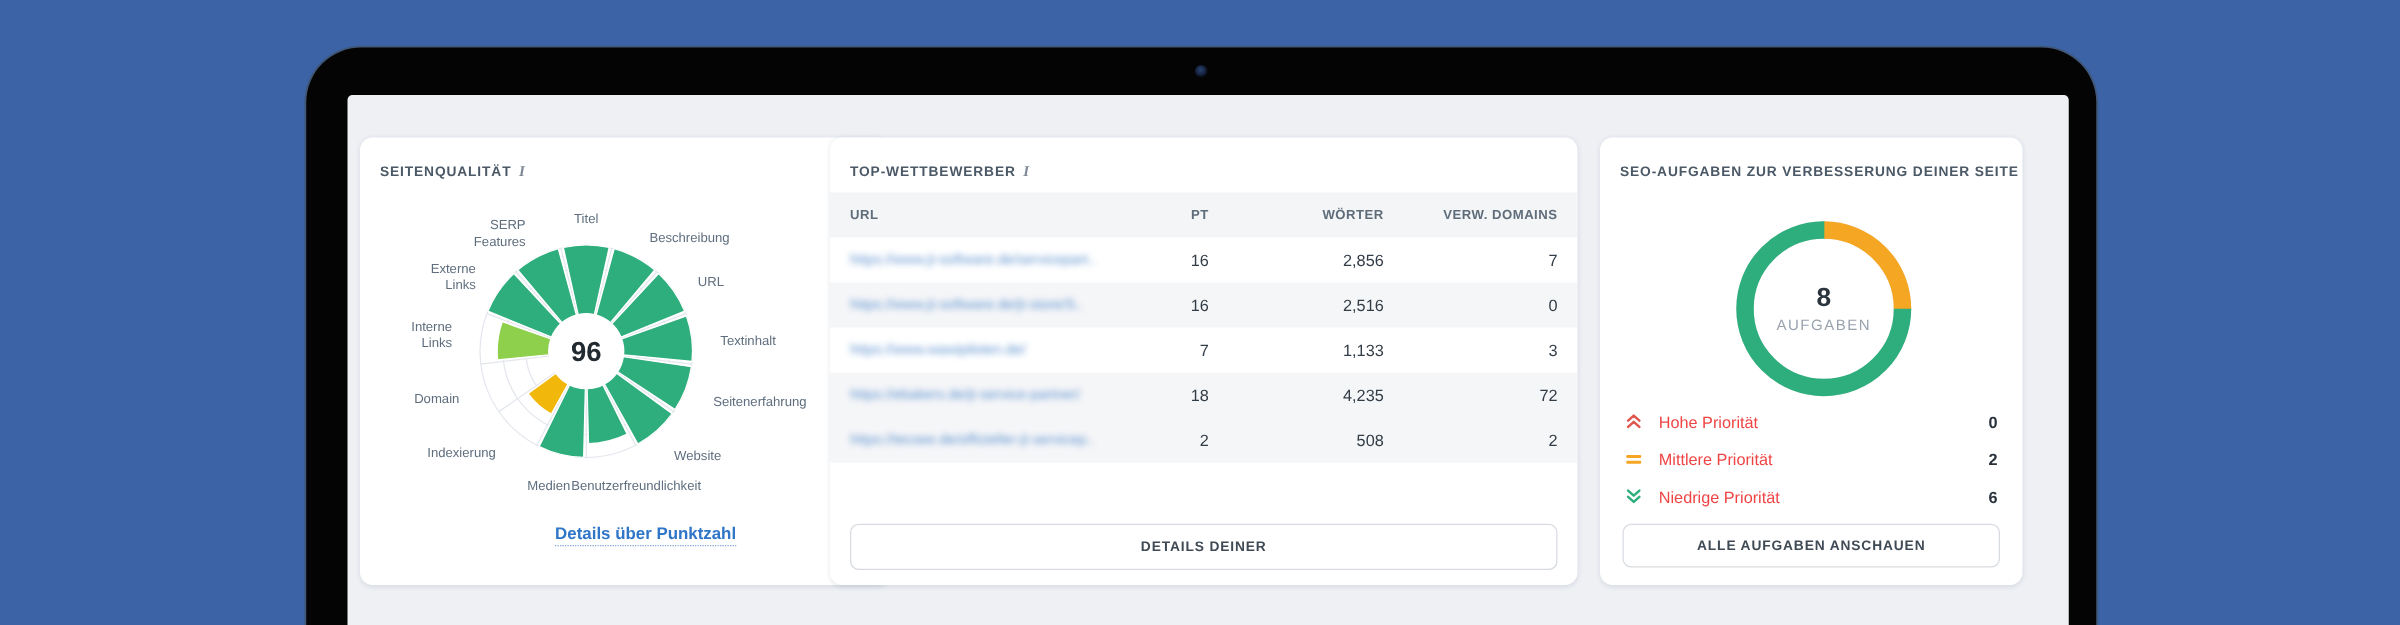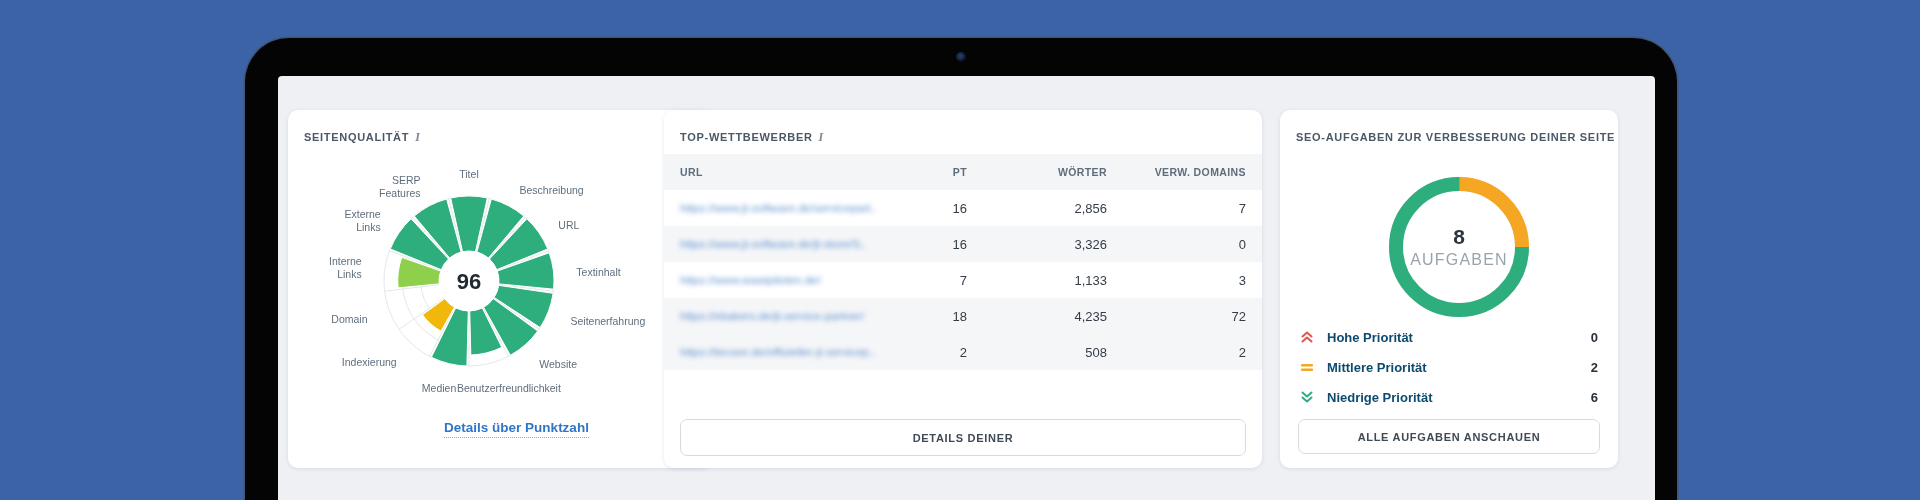--- a/index.html
+++ b/index.html
@@ -48,25 +48,25 @@
   .card-btn { position:absolute; left:16px; right:16px; bottom:12px; height:37px; background:#fff;
               border:1px solid #d7dbe0; border-radius:7px; font-family:"Liberation Sans",sans-serif;
               font-size:11px; font-weight:bold; color:#3f4a55; letter-spacing:.7px; cursor:pointer; }
   #card-tasks .card-btn { left:18px; right:18px; height:35px; bottom:14px; }
 
   
   #donut-wrap { position:absolute; left:104px; top:62px; width:150px; height:150px; }
   .donut-center { position:absolute; left:0; top:0; width:150px; height:150px; display:flex;
                   flex-direction:column; align-items:center; justify-content:center; }
   .donut-value { font-size:21px; font-weight:bold; color:#2c353e; line-height:1.1; }
-  .donut-label { font-size:16px; color:#99a3ae; letter-spacing:1.2px; margin-top:2px; }
+  .donut-label { font-size:12px; color:#99a3ae; letter-spacing:1.2px; margin-top:2px; }
   .legend { position:absolute; left:20px; right:20px; top:212px; }
   .legend-row { display:flex; align-items:center; height:30px; }
   .legend-icon { width:14px; height:14px; margin-right:13px; flex:0 0 auto; }
-  .legend-label { font-size:13px; font-weight:bold; color:#0c4a6e; flex:1; }
+  .legend-label { font-size:13px; font-weight:normal; color:#ef4444; flex:1; }
   .legend-value { font-size:13px; font-weight:bold; color:#28313a; }
 
   
   .polar-label { font-size:10.5px; fill:#5f6e7e; }
   .polar-score { font-size:22px; font-weight:bold; fill:#222a31; }
 </style>
 </head>
 <body>
 
 <div class="page">
@@ -142,21 +142,21 @@
           <div>
               <div class="tbl-row">
                 <a class="url-link">https://www.jt-software.de/servicepart..</a>
                 <span class="cell-num">16</span>
                 <span class="cell-num">2,856</span>
                 <span class="cell-num">7</span>
               </div>
               <div class="tbl-row stripe">
                 <a class="url-link">https://www.jt-software.de/jt-store/S..</a>
                 <span class="cell-num">16</span>
-                <span class="cell-num">3,326</span>
+                <span class="cell-num">2,516</span>
                 <span class="cell-num">0</span>
               </div>
               <div class="tbl-row">
                 <a class="url-link">https://www.wawipiloten.de/</a>
                 <span class="cell-num">7</span>
                 <span class="cell-num">1,133</span>
                 <span class="cell-num">3</span>
               </div>
               <div class="tbl-row stripe">
                 <a class="url-link">https://ebakers.de/jt-service-partner/</a>

